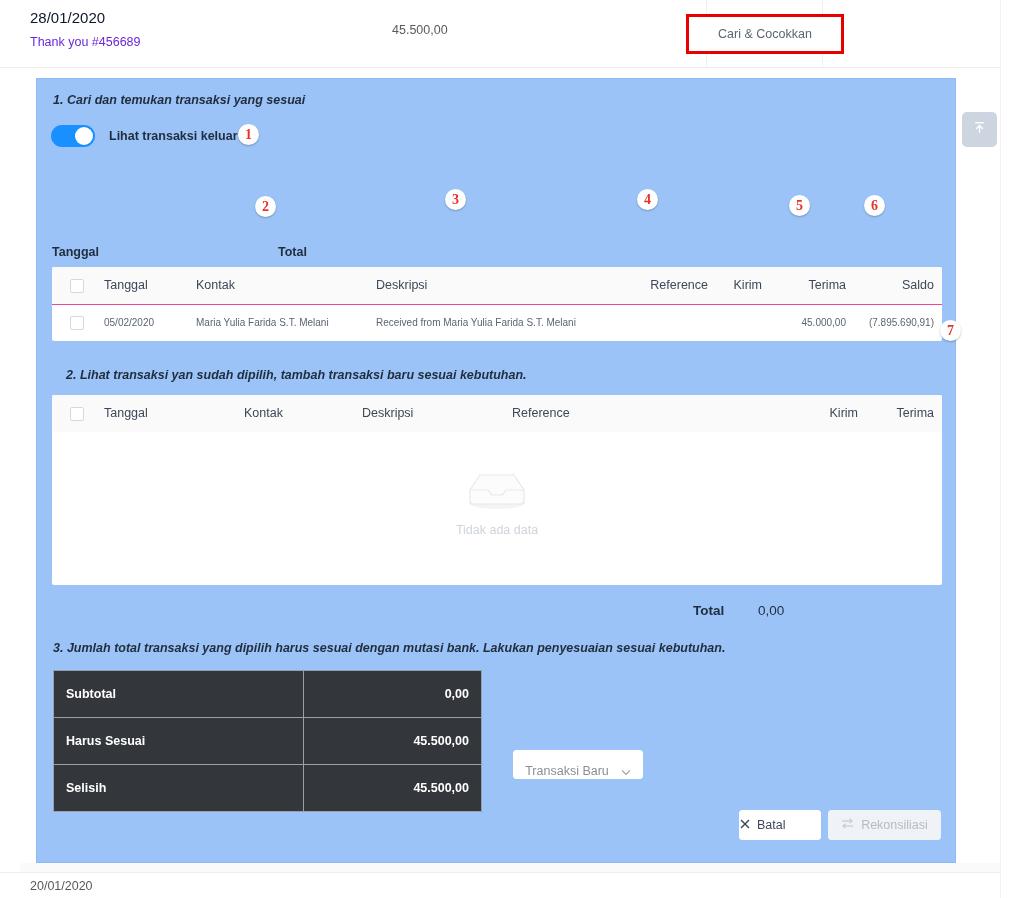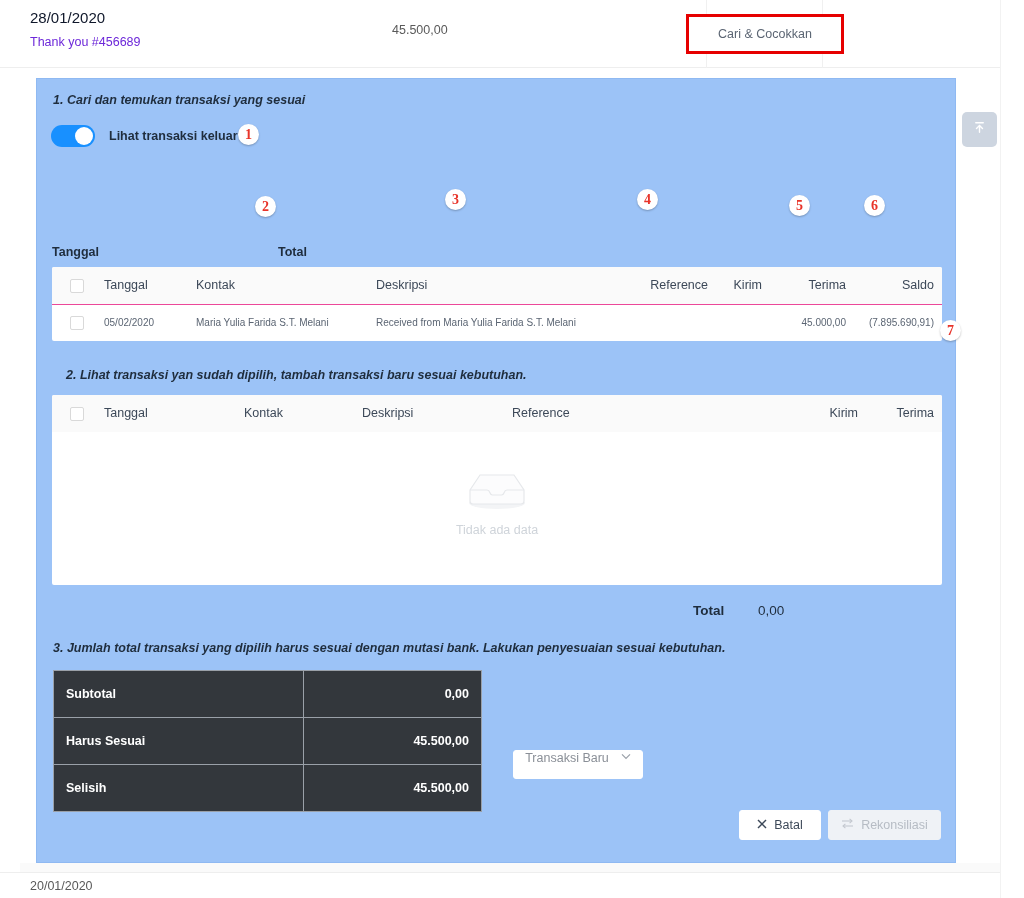--- a/index.html
+++ b/index.html
@@ -270,37 +270,37 @@
   .btn-new {
     position: absolute;
     left: 476px; top: 671px;
     width: 130px; height: 29px;
     background: #ffffff;
     border: 1px solid #ffffff;
     border-radius: 3px;
     color: #8a8f97;
     font-size: 12.5px;
     font-family: "Liberation Sans", sans-serif;
-    display: flex; align-items: flex-start; justify-content: center;
+    display: flex; align-items: flex-end; justify-content: center;
     cursor: pointer;
   }
   .btn-new .chev { margin-left: 12px; font-size: 10px; color: #9aa0a8; }
 
   
   .btn-cancel {
     position: absolute;
     left: 702px; top: 731px;
     width: 82px; height: 30px;
     background: #ffffff;
     border: 1px solid #ffffff;
     border-radius: 3px;
     color: #3c4858;
     font-size: 12.5px;
     font-family: "Liberation Sans", sans-serif;
-    display: flex; align-items: center; justify-content: center;
+    display: flex; align-items: center; justify-content: flex-start;
     cursor: pointer;
   }
   .btn-cancel .x { margin-right: 7px; font-size: 12px; }
   .btn-recon {
     position: absolute;
     left: 791px; top: 731px;
     width: 113px; height: 30px;
     background: #eff2f6;
     border: 1px solid #eff2f6;
     border-radius: 3px;

